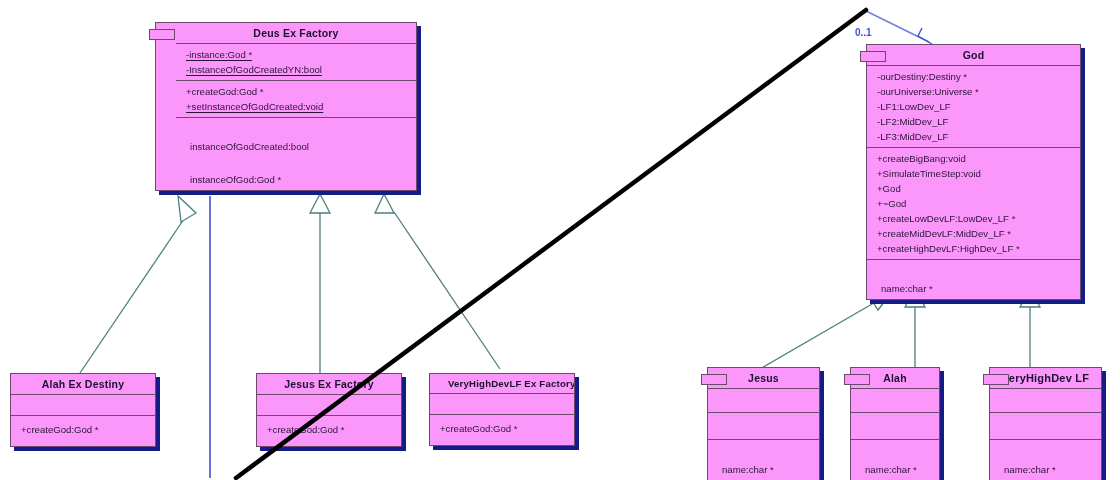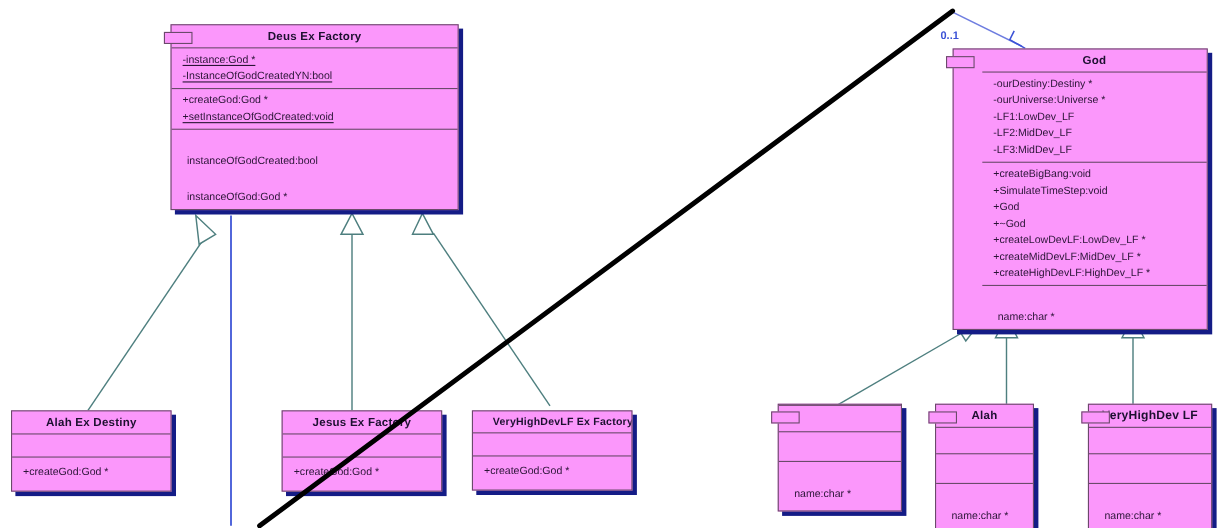--- a/index.html
+++ b/index.html
@@ -120,38 +120,38 @@
       <path d="M 1030 288 L 1040 307 L 1020 307 Z" stroke="#4E7F7F" stroke-width="1.3" fill="#ffffff"></path>
     </g>
 
     <g>
       <path d="M 210 196 L 210 478" stroke="#3B52D6" stroke-width="1.6" fill="none"></path>
       <path d="M 866 11 L 929 42" stroke="#6E7DE0" stroke-width="1.4" fill="none"></path>
       <path d="M 932 44 L 918 36 L 922 28" stroke="#3B52D6" stroke-width="1.4" fill="none"></path>
     </g>
   </svg>
 
-  <div class="uml-class" style="left:155px; top:22px; width:262px;">
+  <div class="uml-class" style="left:155px; top:22px; width:262px;padding-left:20px;">
     <div class="tag"></div>
     <div class="cls-title">Deus Ex Factory</div>
     <div class="compartment">
       <div class="member under">-instance:God *</div>
       <div class="member under">-InstanceOfGodCreatedYN:bool</div>
     </div>
     <div class="compartment">
       <div class="member">+createGod:God *</div>
       <div class="member under">+setInstanceOfGodCreated:void</div>
     </div>
     <div class="compartment">
       <div class="member indent">instanceOfGodCreated:bool</div>
       <div class="member indent">instanceOfGod:God *</div>
     </div>
   </div>
 
-  <div class="uml-class" style="left:866px; top:44px; width:232px;padding-left:26px;">
+  <div class="uml-class" style="left:866px; top:44px; width:215px;">
     <div class="tag"></div>
     <div class="cls-title">God</div>
     <div class="compartment">
       <div class="member">-ourDestiny:Destiny *</div>
       <div class="member">-ourUniverse:Universe *</div>
       <div class="member">-LF1:LowDev_LF</div>
       <div class="member">-LF2:MidDev_LF</div>
       <div class="member">-LF3:MidDev_LF</div>
     </div>
     <div class="compartment">
@@ -187,20 +187,21 @@
   <div class="uml-class" style="left:429px; top:373px; width:146px;">
     <div class="cls-title" style="font-size:9.6px;margin-left:16px;">VeryHighDevLF Ex Factory</div>
     <div class="compartment blank"></div>
     <div class="compartment" style="padding:6px 0 9px 0;">
       <div class="member">+createGod:God *</div>
     </div>
   </div>
 
   <div class="uml-class" style="left:707px; top:367px; width:113px;">
     <div class="tag"></div>
+    <div class="cls-title">Jesus</div>
     <div class="compartment blank" style="min-height:17px;"></div>
     <div class="compartment blank" style="min-height:20px;"></div>
     <div class="compartment" style="padding:4px 0 7px 0;">
       <div class="member indent">name:char *</div>
     </div>
   </div>
 
   <div class="uml-class" style="left:850px; top:367px; width:90px;">
     <div class="tag"></div>
     <div class="cls-title">Alah</div>

